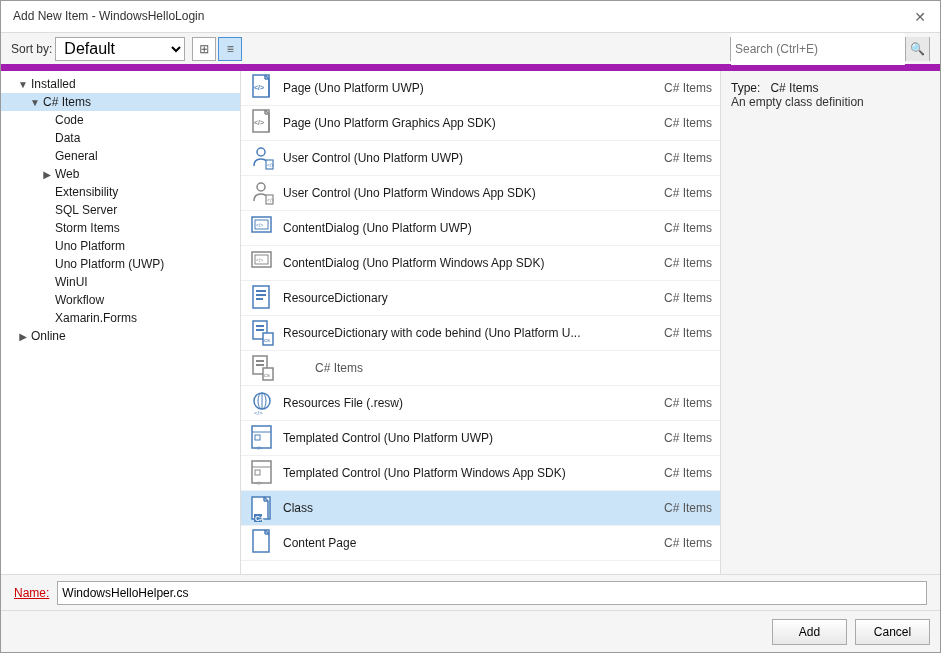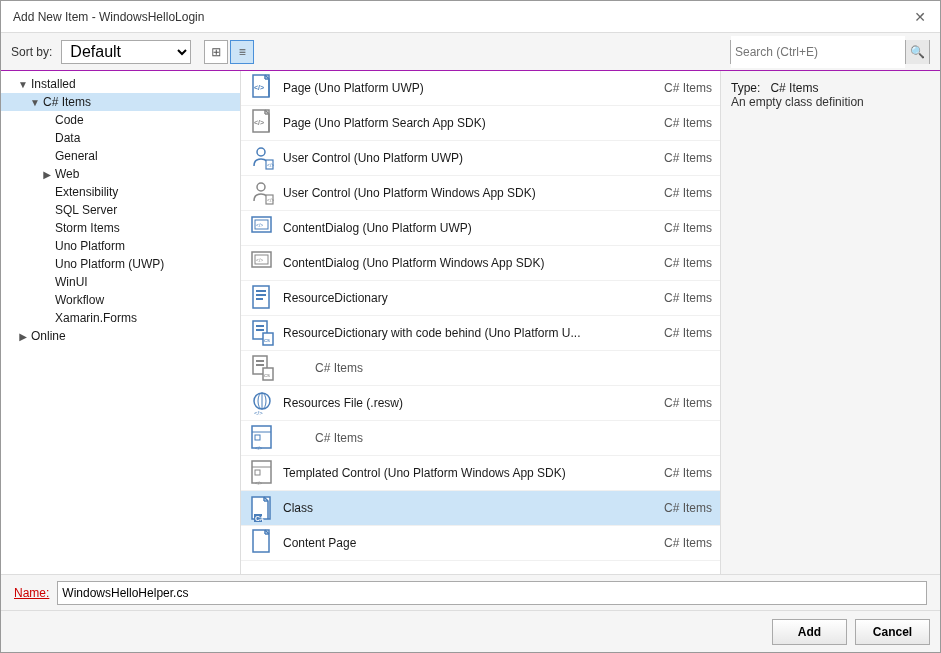--- a/index.html
+++ b/index.html
@@ -17,45 +17,44 @@
       background: #f5f5f5;
       border: 1px solid #999;
       display: flex;
       flex-direction: column;
     }
     .titlebar {
       background: #fff;
       border-bottom: 1px solid #ddd;
       padding: 8px 12px;
       display: flex;
-      align-items: center;
       justify-content: space-between;
       height: 32px;
     }
     .titlebar-title {
       font-size: 12px;
       color: #333;
     }
     .titlebar-close {
       width: 16px;
       height: 16px;
       cursor: pointer;
       display: flex;
       align-items: center;
       justify-content: center;
       font-size: 14px;
       color: #666;
     }
     .toolbar {
       background: #f5f5f5;
-      border-bottom: 1px solid #a21caf;
+      border-bottom: 7px solid #a21caf;
       padding: 6px 10px;
       display: flex;
       align-items: center;
-      gap: 9px;
+      gap: 3px;
       height: 38px;
     }
     .sort-label {
       font-size: 12px;
       color: #333;
     }
     .sort-select {
       height: 24px;
       font-size: 16px;
       border: 1px solid #aaa;
@@ -241,21 +240,20 @@
       height: 42px;
     }
     .footer-btn {
       min-width: 75px;
       height: 26px;
       font-size: 12px;
       border: 1px solid #aaa;
       background: linear-gradient(to bottom, #fff 0%, #e8e8e8 100%);
       cursor: pointer;
       padding: 4px 12px;
-      font-weight: bold;
     }
     .footer-btn.primary {
       background: linear-gradient(to bottom, #fff 0%, #e8e8e8 100%);
     }
 
     
     .items-list::-webkit-scrollbar { width: 12px; }
     .items-list::-webkit-scrollbar-track { background: #f0f0f0; }
     .items-list::-webkit-scrollbar-thumb { background: #bbb; border: 1px solid #aaa; }
     .sidebar::-webkit-scrollbar { width: 10px; }
@@ -372,21 +370,21 @@
         <div class="item-row">
           <div class="item-icon">
             <svg width="24" height="28" viewBox="0 0 24 28">
               <rect x="2" y="1" width="16" height="22" fill="white" stroke="#888" stroke-width="1.5"></rect>
               <polyline points="14,1 18,5 18,23" fill="none" stroke="#888" stroke-width="1.5"></polyline>
               <line x1="14" y1="1" x2="14" y2="5" stroke="#888" stroke-width="1.5"></line>
               <line x1="14" y1="5" x2="18" y2="5" stroke="#888" stroke-width="1.5"></line>
               <text x="3" y="16" font-size="7" fill="#888" font-weight="bold">&lt;/&gt;</text>
             </svg>
           </div>
-          <span class="item-name">Page (Uno Platform Search App SDK)</span>
+          <span class="item-name">Page (Uno Platform Graphics App SDK)</span>
           <span class="item-type">C# Items</span>
         </div>
 
         <div class="item-row">
           <div class="item-icon">
             <svg width="24" height="28" viewBox="0 0 24 28">
               <circle cx="10" cy="8" r="4" fill="none" stroke="#4a7eba" stroke-width="1.5"></circle>
               <path d="M3 22 Q3 15 10 15 Q17 15 17 22" fill="none" stroke="#4a7eba" stroke-width="1.5"></path>
               <rect x="15" y="16" width="7" height="9" fill="white" stroke="#4a7eba" stroke-width="1.2"></rect>
               <text x="16" y="23" font-size="5" fill="#4a7eba">&lt;/&gt;</text>
@@ -488,20 +486,21 @@
 
         <div class="item-row">
           <div class="item-icon">
             <svg width="24" height="28" viewBox="0 0 24 28">
               <rect x="1" y="2" width="19" height="22" fill="white" stroke="#4a7eba" stroke-width="1.5"></rect>
               <line x1="1" y1="8" x2="20" y2="8" stroke="#4a7eba" stroke-width="1"></line>
               <rect x="4" y="11" width="5" height="5" fill="none" stroke="#4a7eba" stroke-width="1"></rect>
               <text x="4" y="26" font-size="5" fill="#4a7eba">&lt;/&gt;</text>
             </svg>
           </div>
+          <span class="item-name">Templated Control (Uno Platform UWP)</span>
           <span class="item-type">C# Items</span>
         </div>
 
         <div class="item-row">
           <div class="item-icon">
             <svg width="24" height="28" viewBox="0 0 24 28">
               <rect x="1" y="2" width="19" height="22" fill="white" stroke="#888" stroke-width="1.5"></rect>
               <line x1="1" y1="8" x2="20" y2="8" stroke="#888" stroke-width="1"></line>
               <rect x="4" y="11" width="5" height="5" fill="none" stroke="#888" stroke-width="1"></rect>
               <text x="4" y="26" font-size="5" fill="#888">&lt;/&gt;</text>

